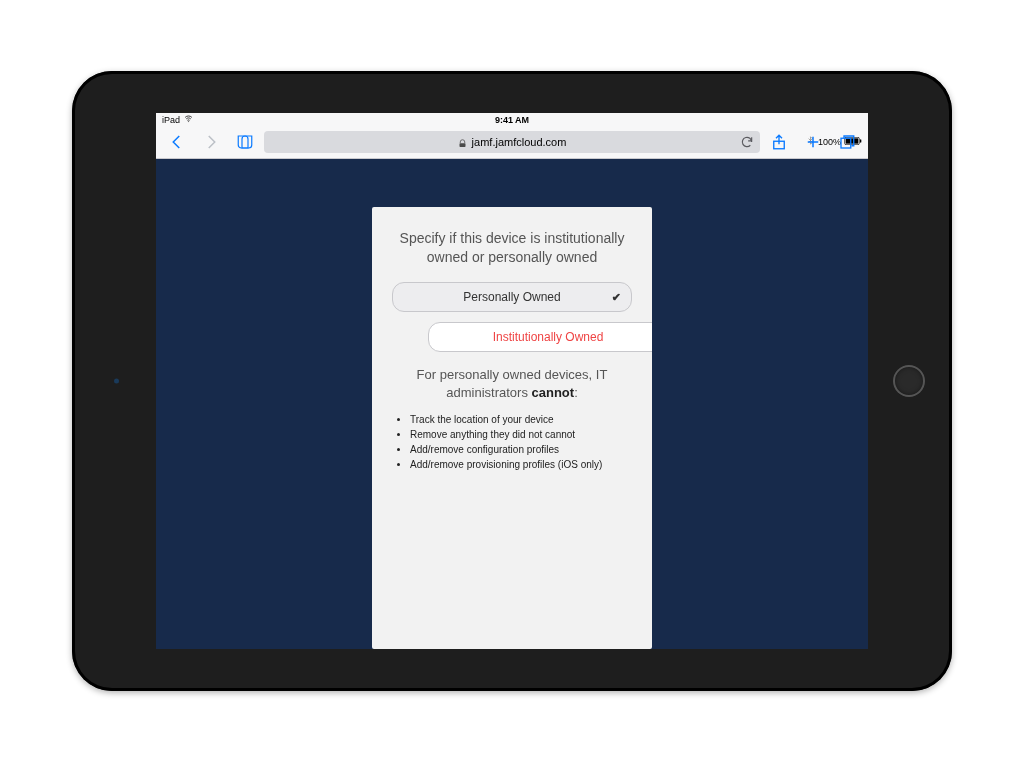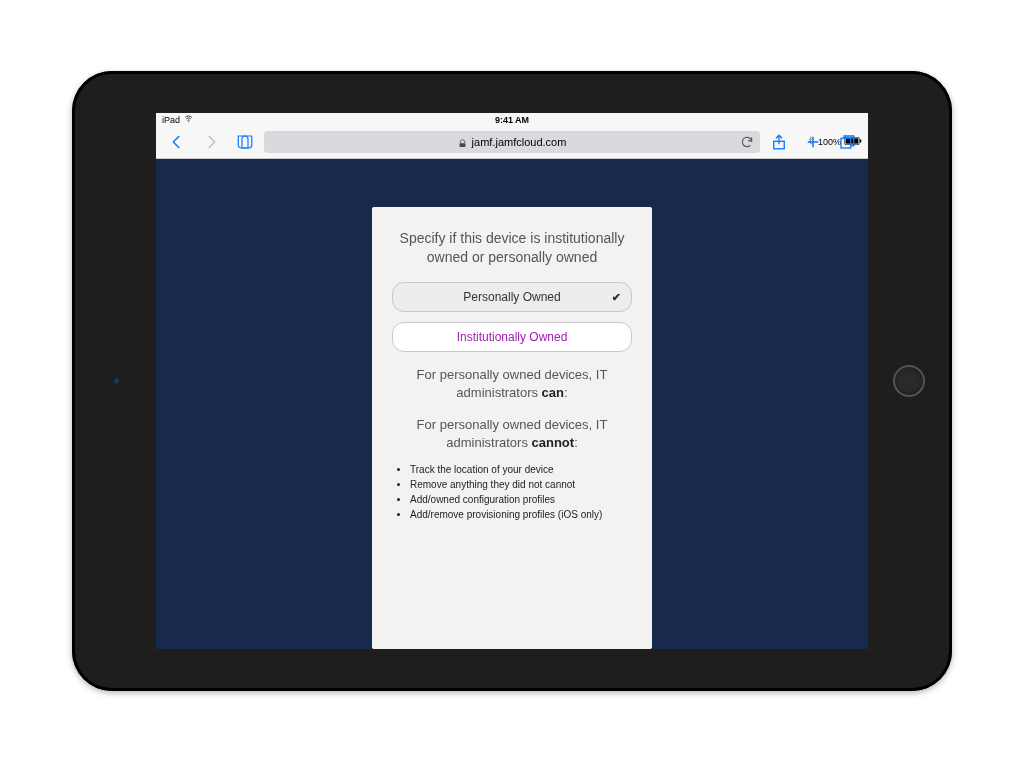--- a/index.html
+++ b/index.html
@@ -157,21 +157,22 @@
   .option-btn.selected {
     background: #ededef;
     color: #333;
   }
   .option-btn.selected .check {
     position:absolute; right:10px; top:50%; transform:translateY(-50%);
     font-size: 11px; font-weight: bold;
   }
   .option-btn.unselected {
     background: #fff;
-    color: #a21caf;
+    color: #ef4444;
+    margin-left: 36px;
   }
   .sub-heading {
     text-align:center;
     font-size: 13px;
     font-weight: 300;
     color: #555;
     line-height: 1.4;
     margin: 14px 0 10px 0;
   }
   .sub-heading b { font-weight: 700; color:#222; }
@@ -279,31 +280,28 @@
         <p class="heading">Specify if this device is institutionally owned or personally owned</p>
 
         <div class="option-btn selected">
           <span>Personally Owned</span>
           <span class="check">✔</span>
         </div>
         <div class="option-btn unselected">
           <span>Institutionally Owned</span>
         </div>
 
-        <p class="sub-heading">
-          <span>For personally owned devices, IT administrators </span><b>can</b><span>:</span>
-        </p>
 
         <p class="sub-heading">
           <span>For personally owned devices, IT administrators </span><b>cannot</b><span>:</span>
         </p>
         <ul class="perm-list">
           <li>Track the location of your device</li>
           <li>Remove anything they did not cannot</li>
-          <li>Add/owned configuration profiles</li>
+          <li>Add/remove configuration profiles</li>
           <li>Add/remove provisioning profiles (iOS only)</li>
         </ul>
 
       </div>
     </div>
 
   </div>
 </div>
 
 </body></html>

